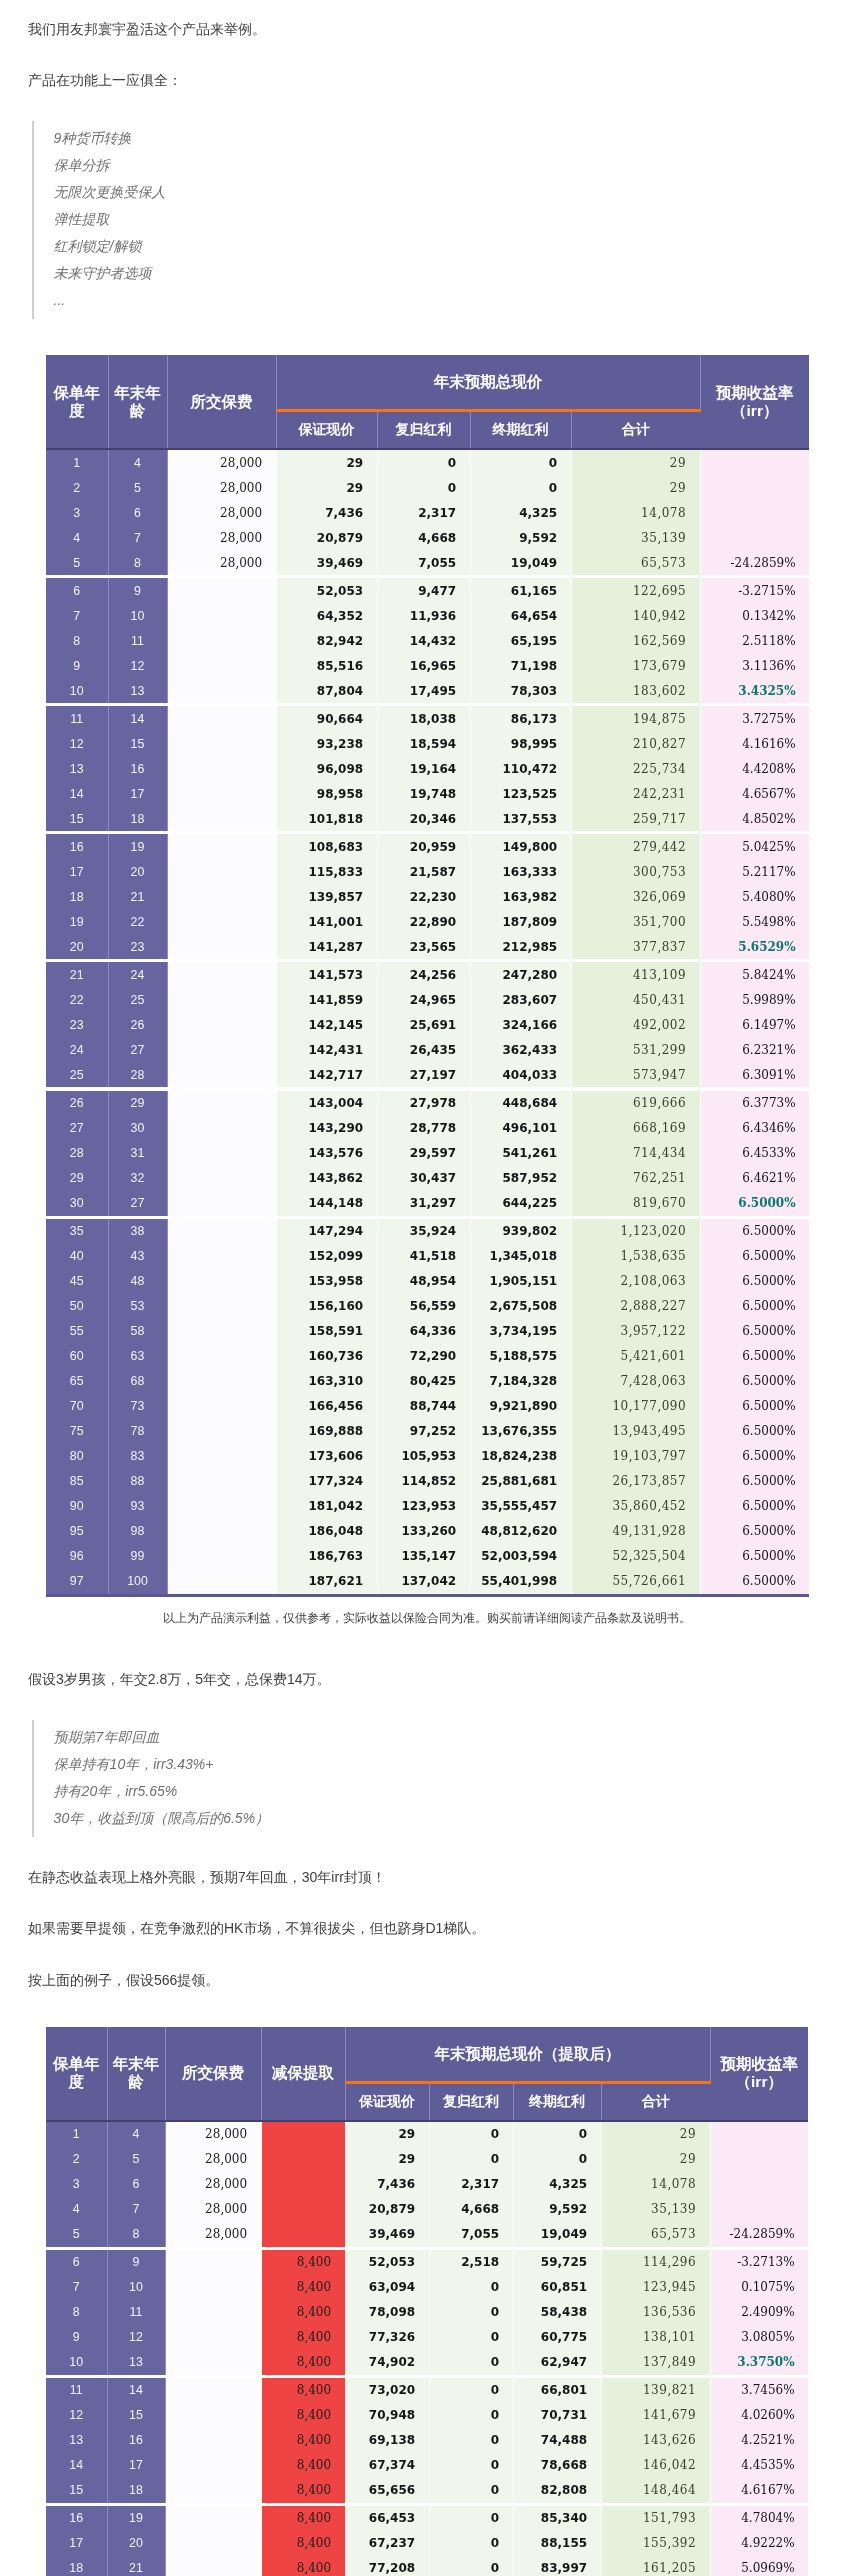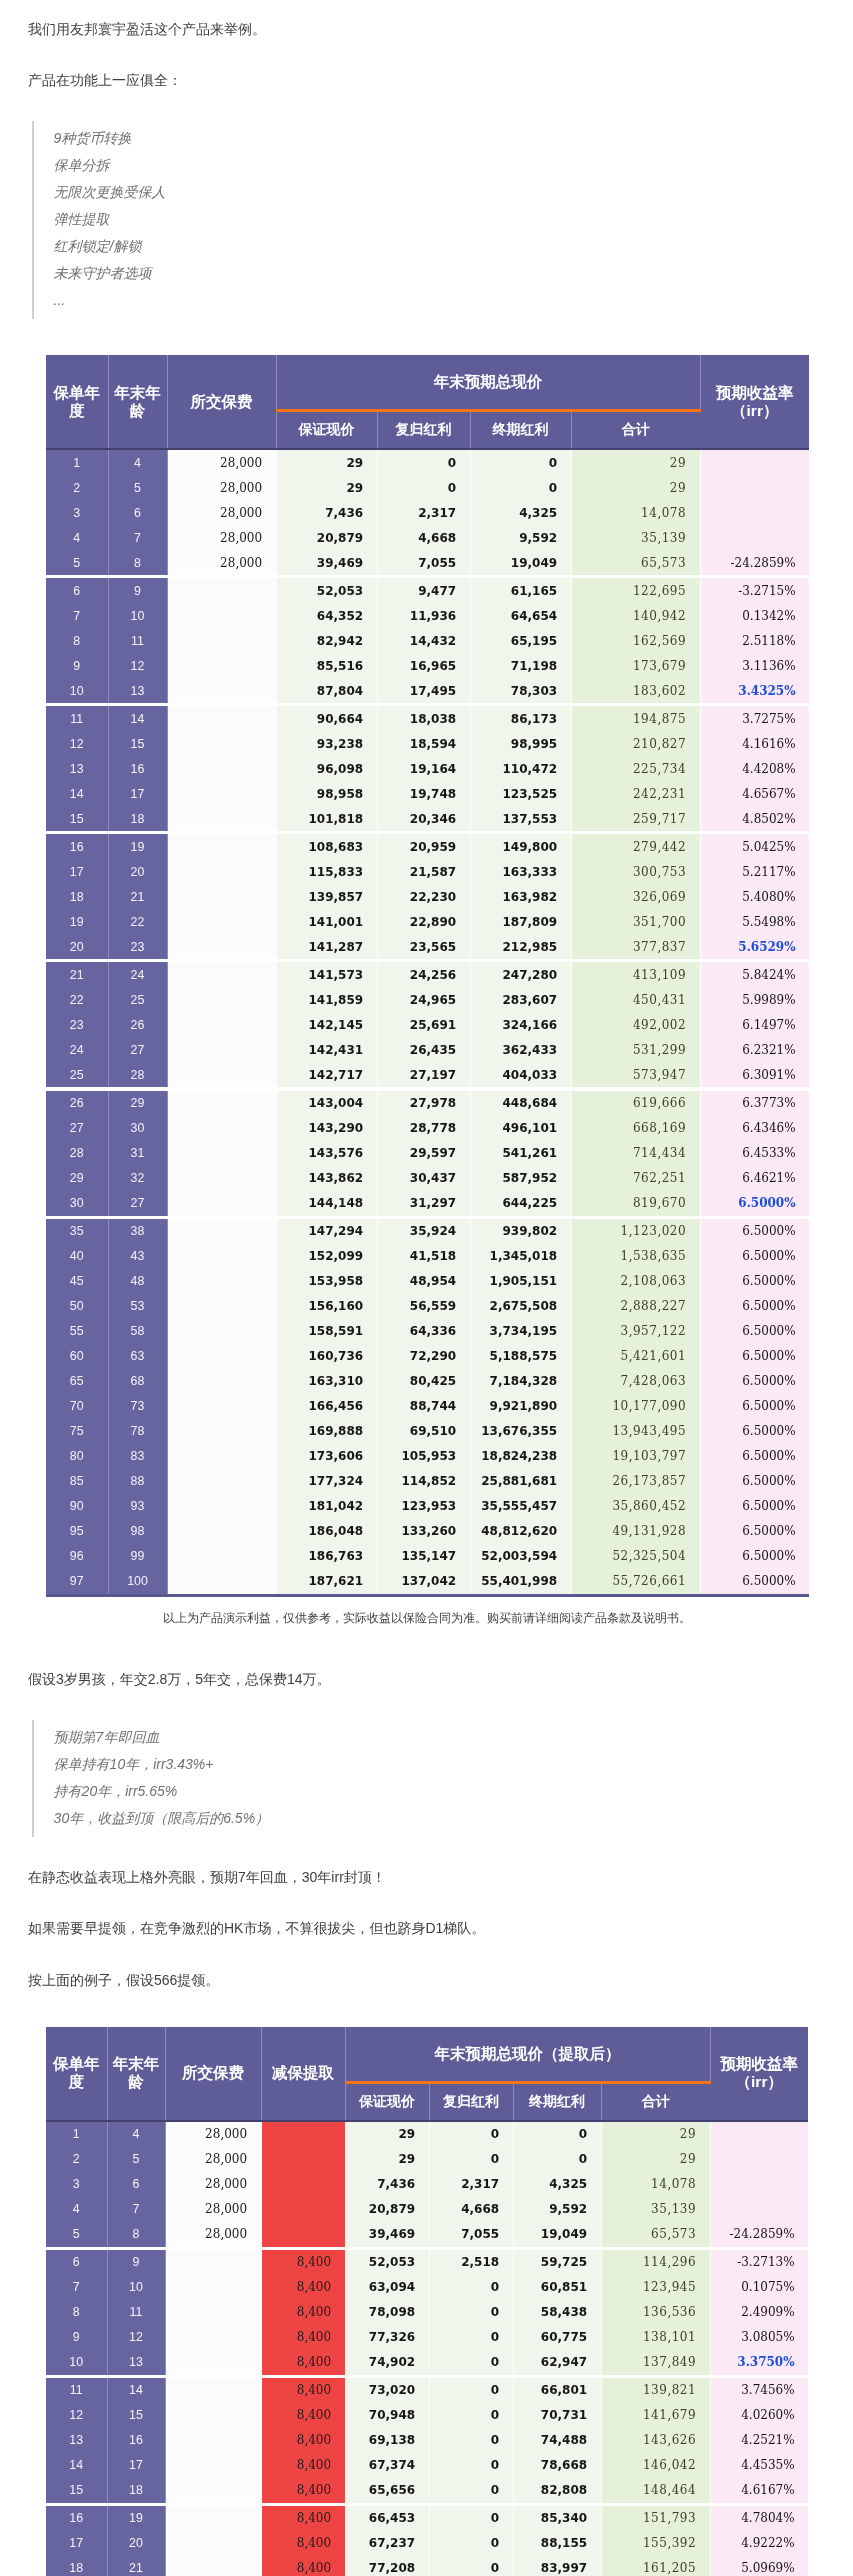--- a/index.html
+++ b/index.html
@@ -19,21 +19,21 @@
   .ptable thead tr.tier1 th:last-child,.ptable thead tr.tier2 th:last-child{border-right:none;}
   .ptable thead tr:last-child th{border-bottom:2.1px solid #434170;}
   .ptable thead th.rspan{border-bottom:2.1px solid #434170;}
   .ptable td{height:25px;padding:0 13.4px 0 2.1px;font-size:12px;text-align:right;vertical-align:middle;white-space:nowrap;overflow:hidden;}
   .ptable td.c-year,.ptable td.c-age{background:#6765a0;color:#f3f2fa;text-align:center;padding:0;font-size:12.4px;border-right:1px solid #8d8bbd;}
   .ptable td.c-prem{background:#fcfcfe;border-right:1px solid #ffffff;font-family:"DejaVu Serif",serif;color:#1c1c1c;}
   .ptable td.c-wd{background:#ef4444;border-right:1px solid #ffffff;font-family:"DejaVu Serif",serif;color:#1c1c1c;}
   .ptable td.c-g,.ptable td.c-rb,.ptable td.c-tb{background:#f0f6eb;border-right:1px solid #ffffff;font-family:"DejaVu Sans",sans-serif;font-weight:700;color:#161616;}
   .ptable td.c-total{background:#e6f1dc;border-right:1px solid #ffffff;font-family:"DejaVu Serif",serif;letter-spacing:0.5px;color:#38402f;}
   .ptable td.c-irr{background:#fbe9f6;font-family:"DejaVu Serif",serif;color:#141414;}
-  .ptable td .red{color:#1d4ed8;font-weight:700;}
+  .ptable td .red{color:#0f766e;font-weight:700;}
   .ptable tr.sep td{height:3.1px;background:#ffffff;padding:0;border:none;}
   
   .t1 col.col-year{width:62px}.t1 col.col-age{width:59px}.t1 col.col-prem{width:109px}
   .t1 col.col-g{width:101px}.t1 col.col-rb{width:93px}.t1 col.col-tb{width:101px}
   .t1 col.col-total{width:129px}.t1 col.col-irr{width:109px}
   .t2 col.col-year{width:61px}.t2 col.col-age{width:58px}.t2 col.col-prem{width:96px}
   .t2 col.col-wd{width:84px}.t2 col.col-g{width:84px}.t2 col.col-rb{width:84px}
   .t2 col.col-tb{width:88px}.t2 col.col-total{width:109px}.t2 col.col-irr{width:98px}
   .table-note{margin:13.4px 0 0 46px;width:762px;text-align:center;font-size:12px;color:#3f3f3f;}
   .sect-gap{height:43px;}
@@ -481,21 +481,21 @@
             <td class="c-rb">88,744</td>
             <td class="c-tb">9,921,890</td>
             <td class="c-total">10,177,090</td>
             <td class="c-irr">6.5000%</td>
           </tr>
           <tr>
             <td class="c-year">75</td>
             <td class="c-age">78</td>
             <td class="c-prem"></td>
             <td class="c-g">169,888</td>
-            <td class="c-rb">69,510</td>
+            <td class="c-rb">97,252</td>
             <td class="c-tb">13,676,355</td>
             <td class="c-total">13,943,495</td>
             <td class="c-irr">6.5000%</td>
           </tr>
           <tr>
             <td class="c-year">80</td>
             <td class="c-age">83</td>
             <td class="c-prem"></td>
             <td class="c-g">173,606</td>
             <td class="c-rb">105,953</td>

